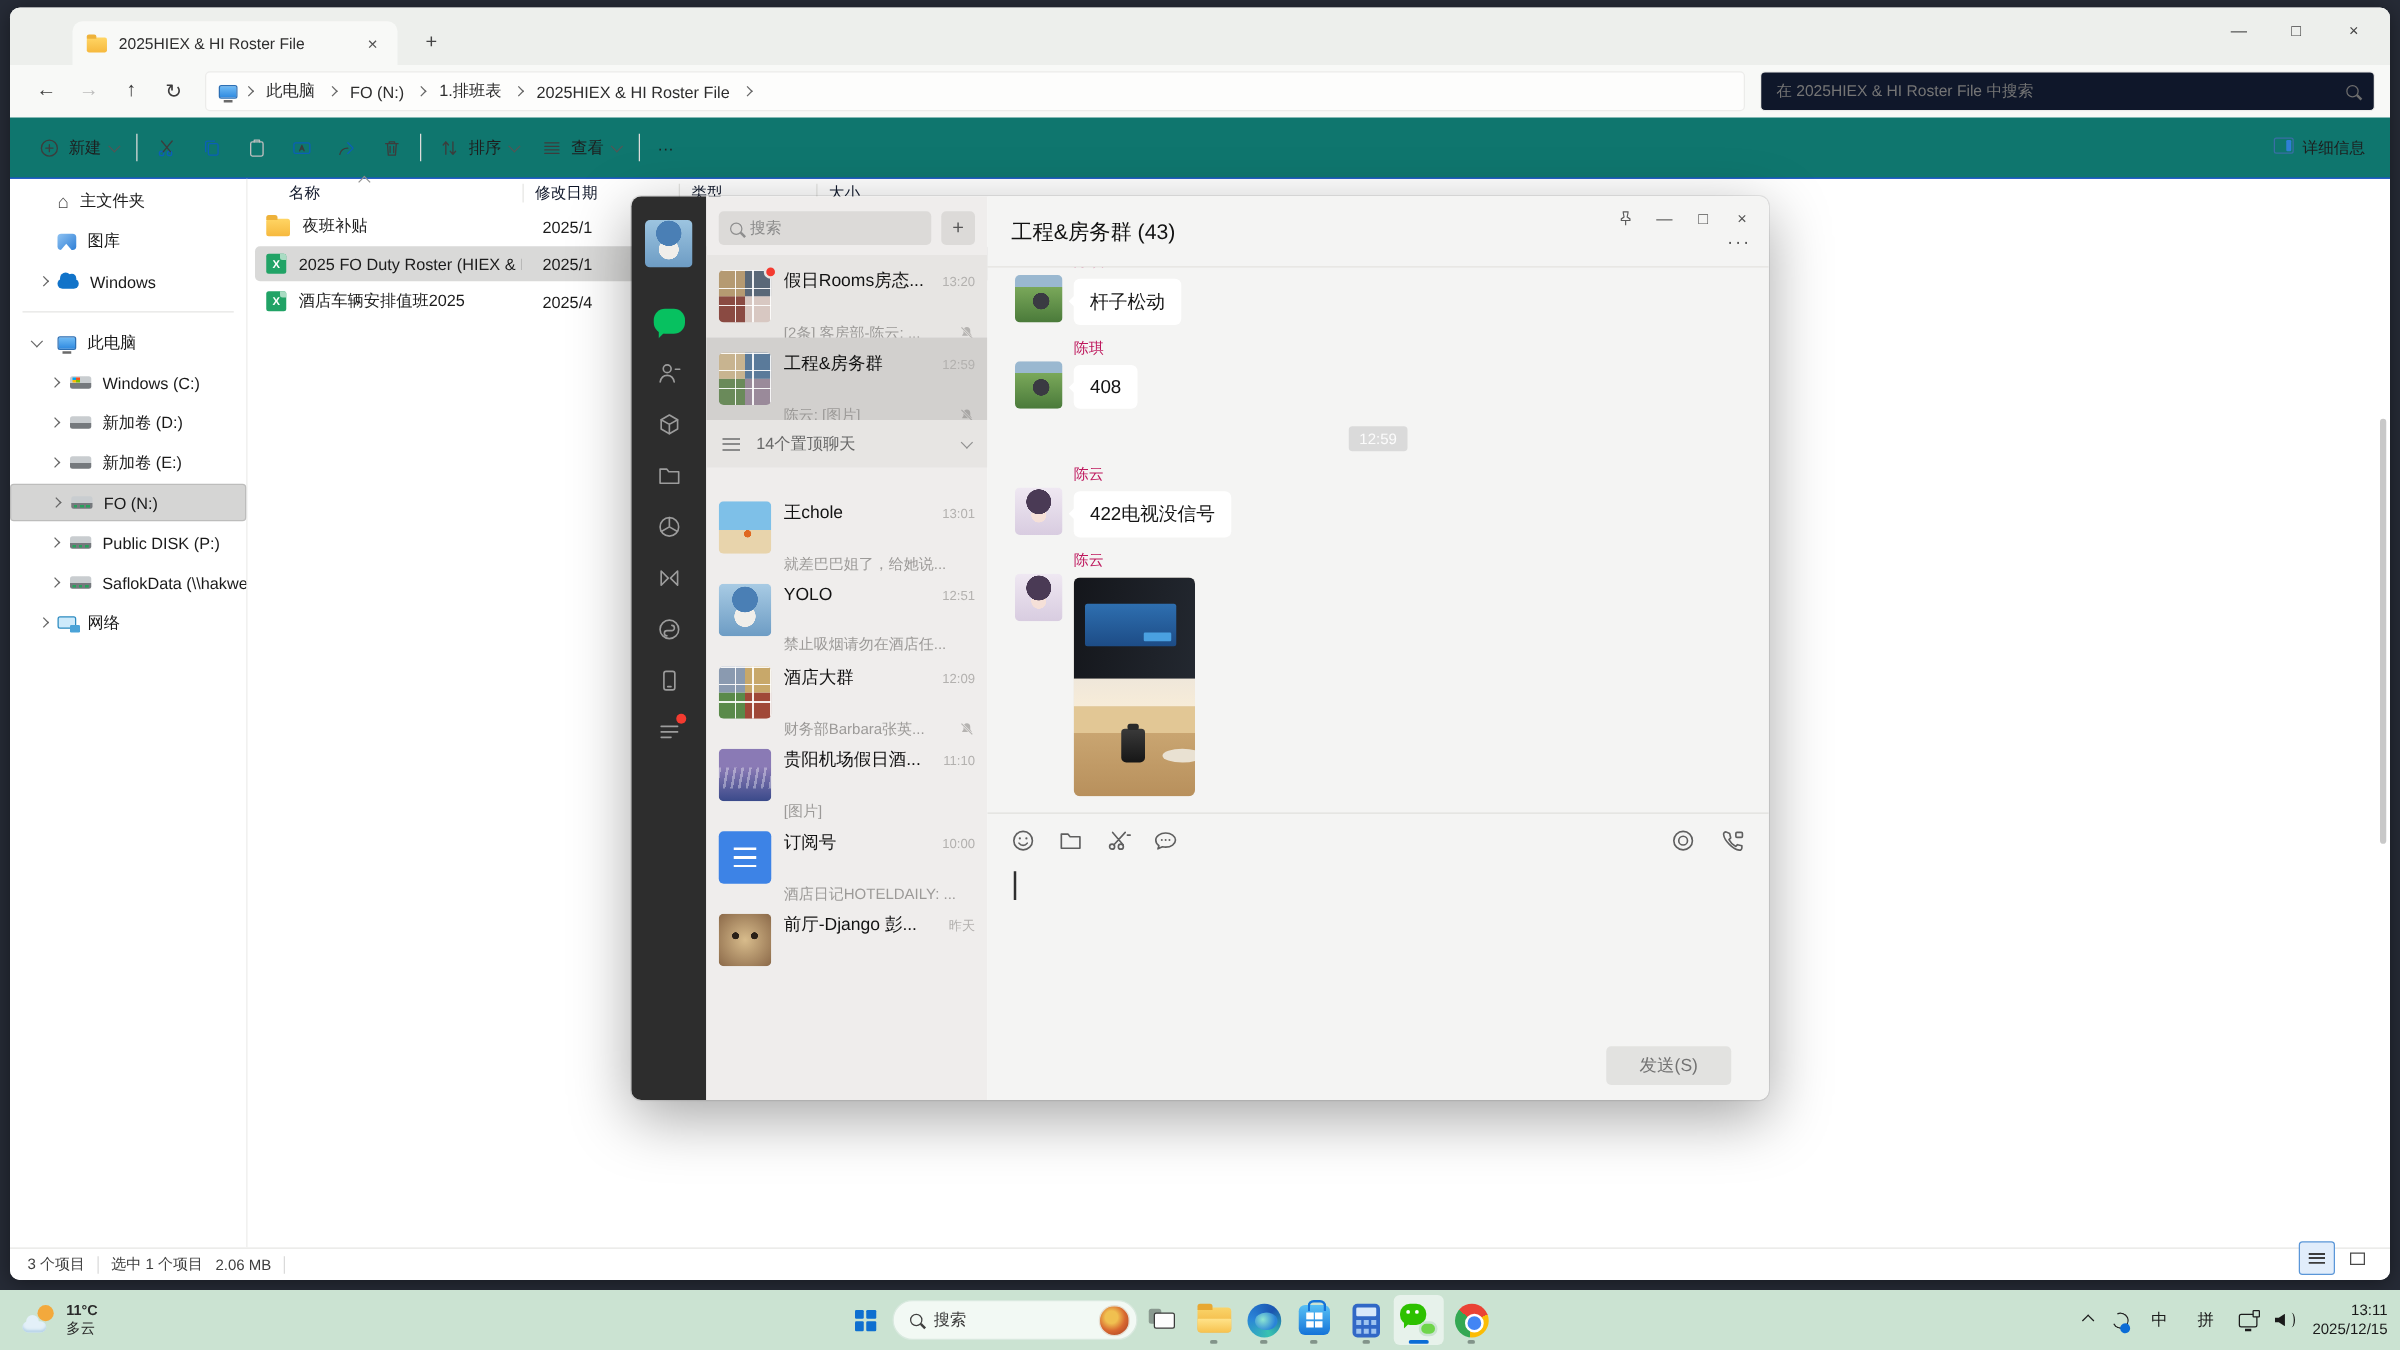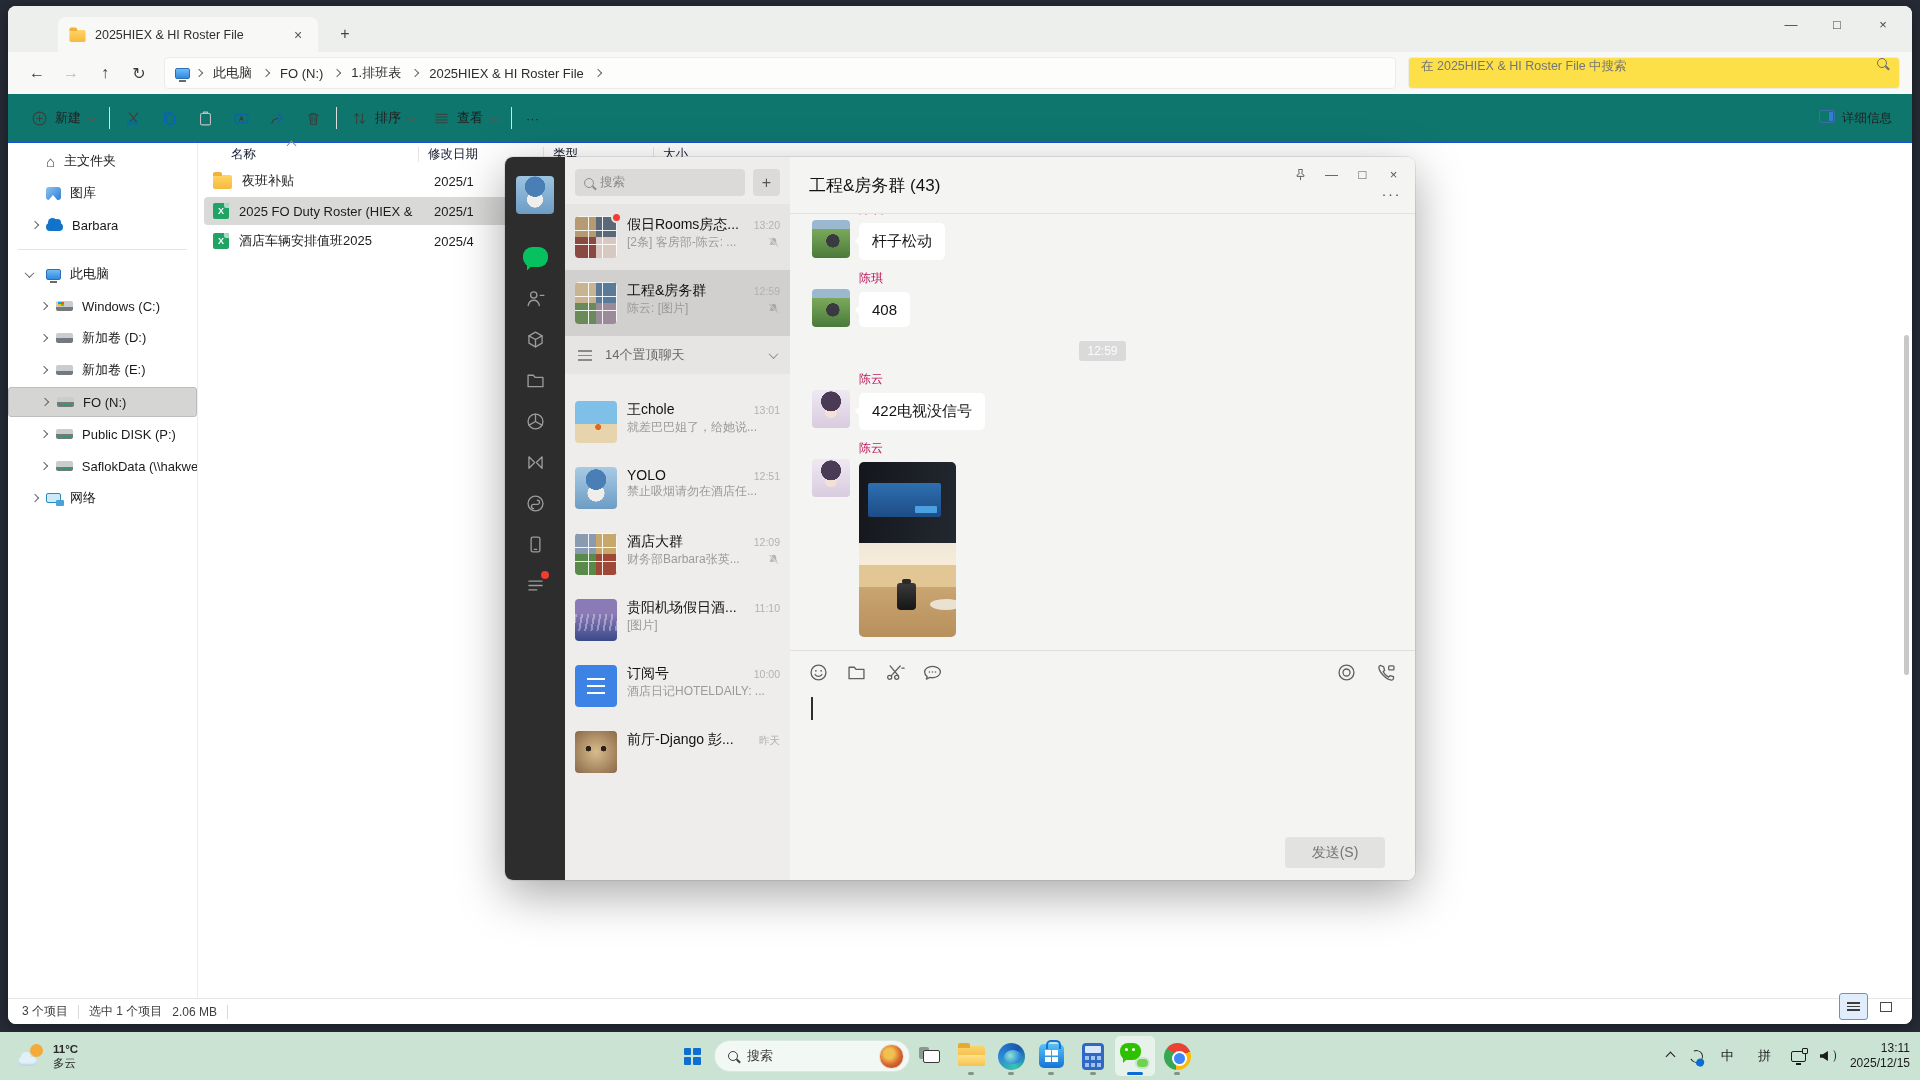--- a/index.html
+++ b/index.html
@@ -16,21 +16,21 @@
 .captions{position:absolute;right:6px;top:3px;display:flex}
 .cap{width:46px;height:30px;display:flex;align-items:center;justify-content:center;font-size:13px;color:#454545}
 .navbar{height:42px;background:#f8f9f7;display:flex;align-items:center;padding:0 12px;flex:none}
 .navbtn{width:34px;height:32px;display:flex;align-items:center;justify-content:center;font-size:16px;color:#3c3c3c;border-radius:4px}
 .navbtn.disabled{color:#bcbcbc}
 .addressbar{flex:1;height:32px;margin:0 12px 0 8px;background:#fdfdfc;border:1px solid #ececea;border-radius:4px;display:flex;align-items:center;padding:0 10px;font-size:13px;color:#2d2d2d;overflow:hidden}
 .crumb{padding:2px 5px;border-radius:3px;white-space:nowrap}
 .chev-r{width:6px;height:6px;border-right:1.4px solid #666;border-bottom:1.4px solid #666;transform:rotate(-45deg);margin:0 6px;flex:none}
 .chev-d{width:7px;height:7px;border-right:1.4px solid #666;border-bottom:1.4px solid #666;transform:rotate(45deg) translate(-1px,-1px)}
 .chev-u{width:7px;height:7px;border-right:1.3px solid #909090;border-bottom:1.3px solid #909090;transform:rotate(-135deg)}
-.searchbar{width:492px;height:32px;background:#fde047;border:1px solid #ececea;border-radius:4px;display:flex;align-items:flex-start;padding:0 12px;font-size:12.5px;color:#757575;gap:8px}
+.searchbar{width:492px;height:32px;background:#0f172a;border:1px solid #ececea;border-radius:4px;display:flex;align-items:center;padding:0 12px;font-size:12.5px;color:#757575;gap:8px}
 .ic-mag{width:10px;height:10px;border:1.6px solid #6d6d6d;border-radius:50%;position:relative;flex:none}
 .ic-mag::after{content:'';position:absolute;width:5px;height:1.6px;background:#6d6d6d;bottom:-2px;right:-4px;transform:rotate(45deg)}
 .toolbar{height:49px;background:#0f766e;border-bottom:1px solid #1d4ed8;display:flex;align-items:center;padding:0 14px;flex:none}
 .tb-btn{display:flex;align-items:center;gap:7px;padding:0 9px;height:34px;border-radius:4px;font-size:13px;color:#1e1e1e}
 .tb-icon{width:36px;height:34px;display:flex;align-items:center;justify-content:center;border-radius:4px}
 .tb-sep{width:1px;height:22px;background:#dddddb;margin:0 5px}
 .tb-right{margin-left:auto;display:flex;align-items:flex-start;gap:7px;font-size:12.5px;color:#1e1e1e;padding-right:6px}
 .ic-details{width:16px;height:13px;border:1.4px solid #3a6ea5;border-radius:2px;position:relative}
 .ic-details::after{content:'';position:absolute;right:1px;top:1px;bottom:1px;width:4px;background:#2f7fd6;border-radius:1px}
 .ex-body{flex:1;display:flex;position:relative;min-height:0}
@@ -97,21 +97,21 @@
 .chat-item{height:66px;padding:12px 10px;display:flex;gap:10px;flex:none}
 .chat-item.pinned{background:#e7e5e3}
 .chat-item.selected{background:#d2d0ce}
 .cl-avatar{width:42px;height:42px;border-radius:4px;flex:none;position:relative}
 .cl-badge{position:absolute;top:-4px;right:-5px;width:11px;height:11px;background:#f43b30;border-radius:50%;border:2px solid #e7e5e3}
 .grid-lines{position:absolute;inset:0;border-radius:4px;background:repeating-linear-gradient(0deg,transparent 0 13px,rgba(255,255,255,.9) 13px 14px),repeating-linear-gradient(90deg,transparent 0 13px,rgba(255,255,255,.9) 13px 14px)}
 .cl-main{flex:1;min-width:0}
 .cl-top{display:flex;justify-content:space-between;align-items:baseline}
 .cl-name{font-size:14px;color:#121212;white-space:nowrap;overflow:hidden;text-overflow:ellipsis;max-width:114px}
 .cl-time{font-size:10.5px;color:#b3b1af;flex:none;margin-left:4px}
-.cl-bot{display:flex;align-items:center;margin-top:0}
+.cl-bot{display:flex;align-items:center;margin-top:24px}
 .cl-sub{font-size:12px;color:#9c9a98;white-space:nowrap;overflow:hidden;text-overflow:ellipsis;flex:1}
 .mute-ic{flex:none;margin-left:6px;width:13px;height:13px}
 .collapse-row{height:38px;margin-bottom:15px;display:flex;align-items:center;padding:0 13px;background:#e7e5e3;gap:13px;font-size:13px;color:#686868;flex:none}
 .ic-pinlist{width:14px;height:11px;background:repeating-linear-gradient(0deg,#8a8a8a 0 1.6px,transparent 1.6px 4.7px)}
 .collapse-row .chev-d{margin-left:auto;border-color:#909090}
 
 .av-holiday{background:linear-gradient(to right,#b59a72 50%,#5a6878 50%) top/100% 50% no-repeat,linear-gradient(to right,#8a4a42 50%,#d8c8c2 50%) bottom/100% 50% no-repeat}
 .av-gong{background:linear-gradient(to right,#c8b490 50%,#5a7a9a 50%) top/100% 50% no-repeat,linear-gradient(to right,#6a8a5a 50%,#9a8a9a 50%) bottom/100% 50% no-repeat}
 .av-wang{background:radial-gradient(circle at 55% 62%,#e06820 0 8%,transparent 9%),linear-gradient(180deg,#7ec0e8 0 55%,#e8d4ac 55%)}
 .av-mei{background:radial-gradient(circle at 42% 45%,#b08868 0 22%,transparent 23%),linear-gradient(160deg,#443a36,#181212)}
@@ -322,21 +322,21 @@
           <span class="ic-home">⌂</span>
           <span class="side-label">主文件夹</span>
         </div>
       <div class="side-row">
           <span class="ic-pic"></span>
           <span class="side-label">图库</span>
         </div>
       <div class="side-row">
           <span class="sr-chev chev-r"></span>
           <span class="ic-cloud"></span>
-          <span class="side-label">Barbara</span>
+          <span class="side-label">Windows</span>
         </div>
       <div class="side-div"></div>
       <div class="side-row">
           <span class="sr-chev chev-d"></span>
           <span class="ic-pc"></span>
           <span class="side-label">此电脑</span>
         </div>
       <div class="side-row lvl2">
           <span class="sr-chev chev-r"></span>
           <span class="ic-drive winc"></span>

